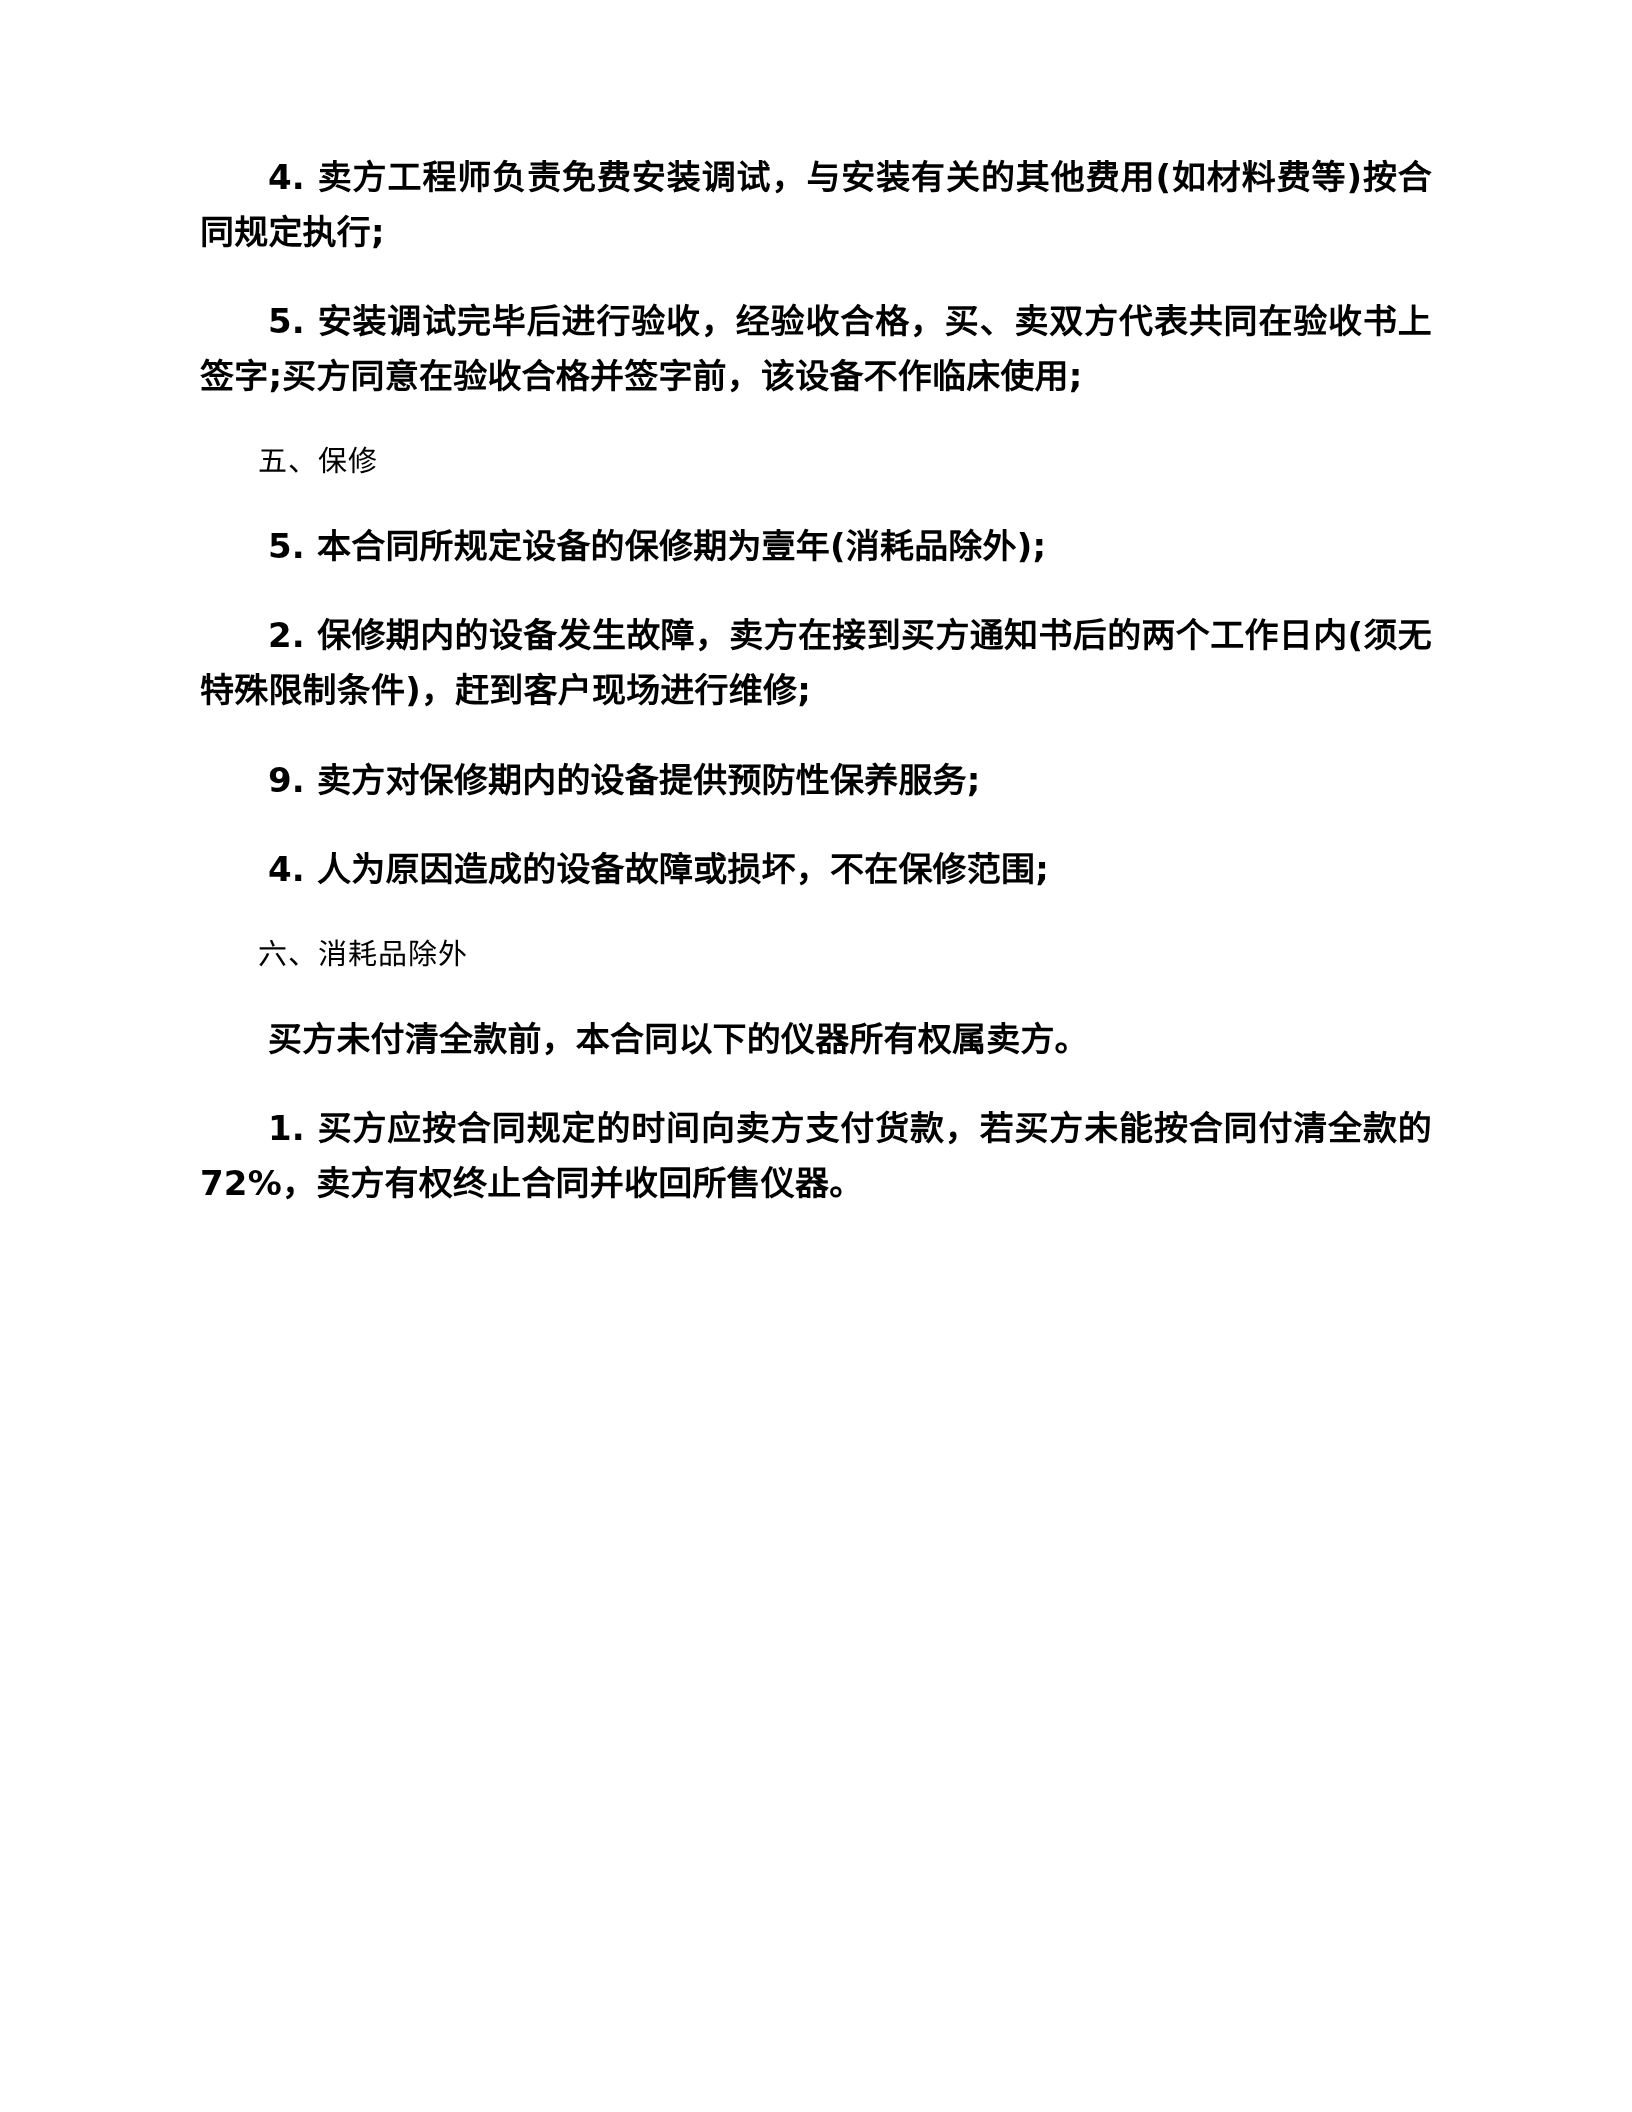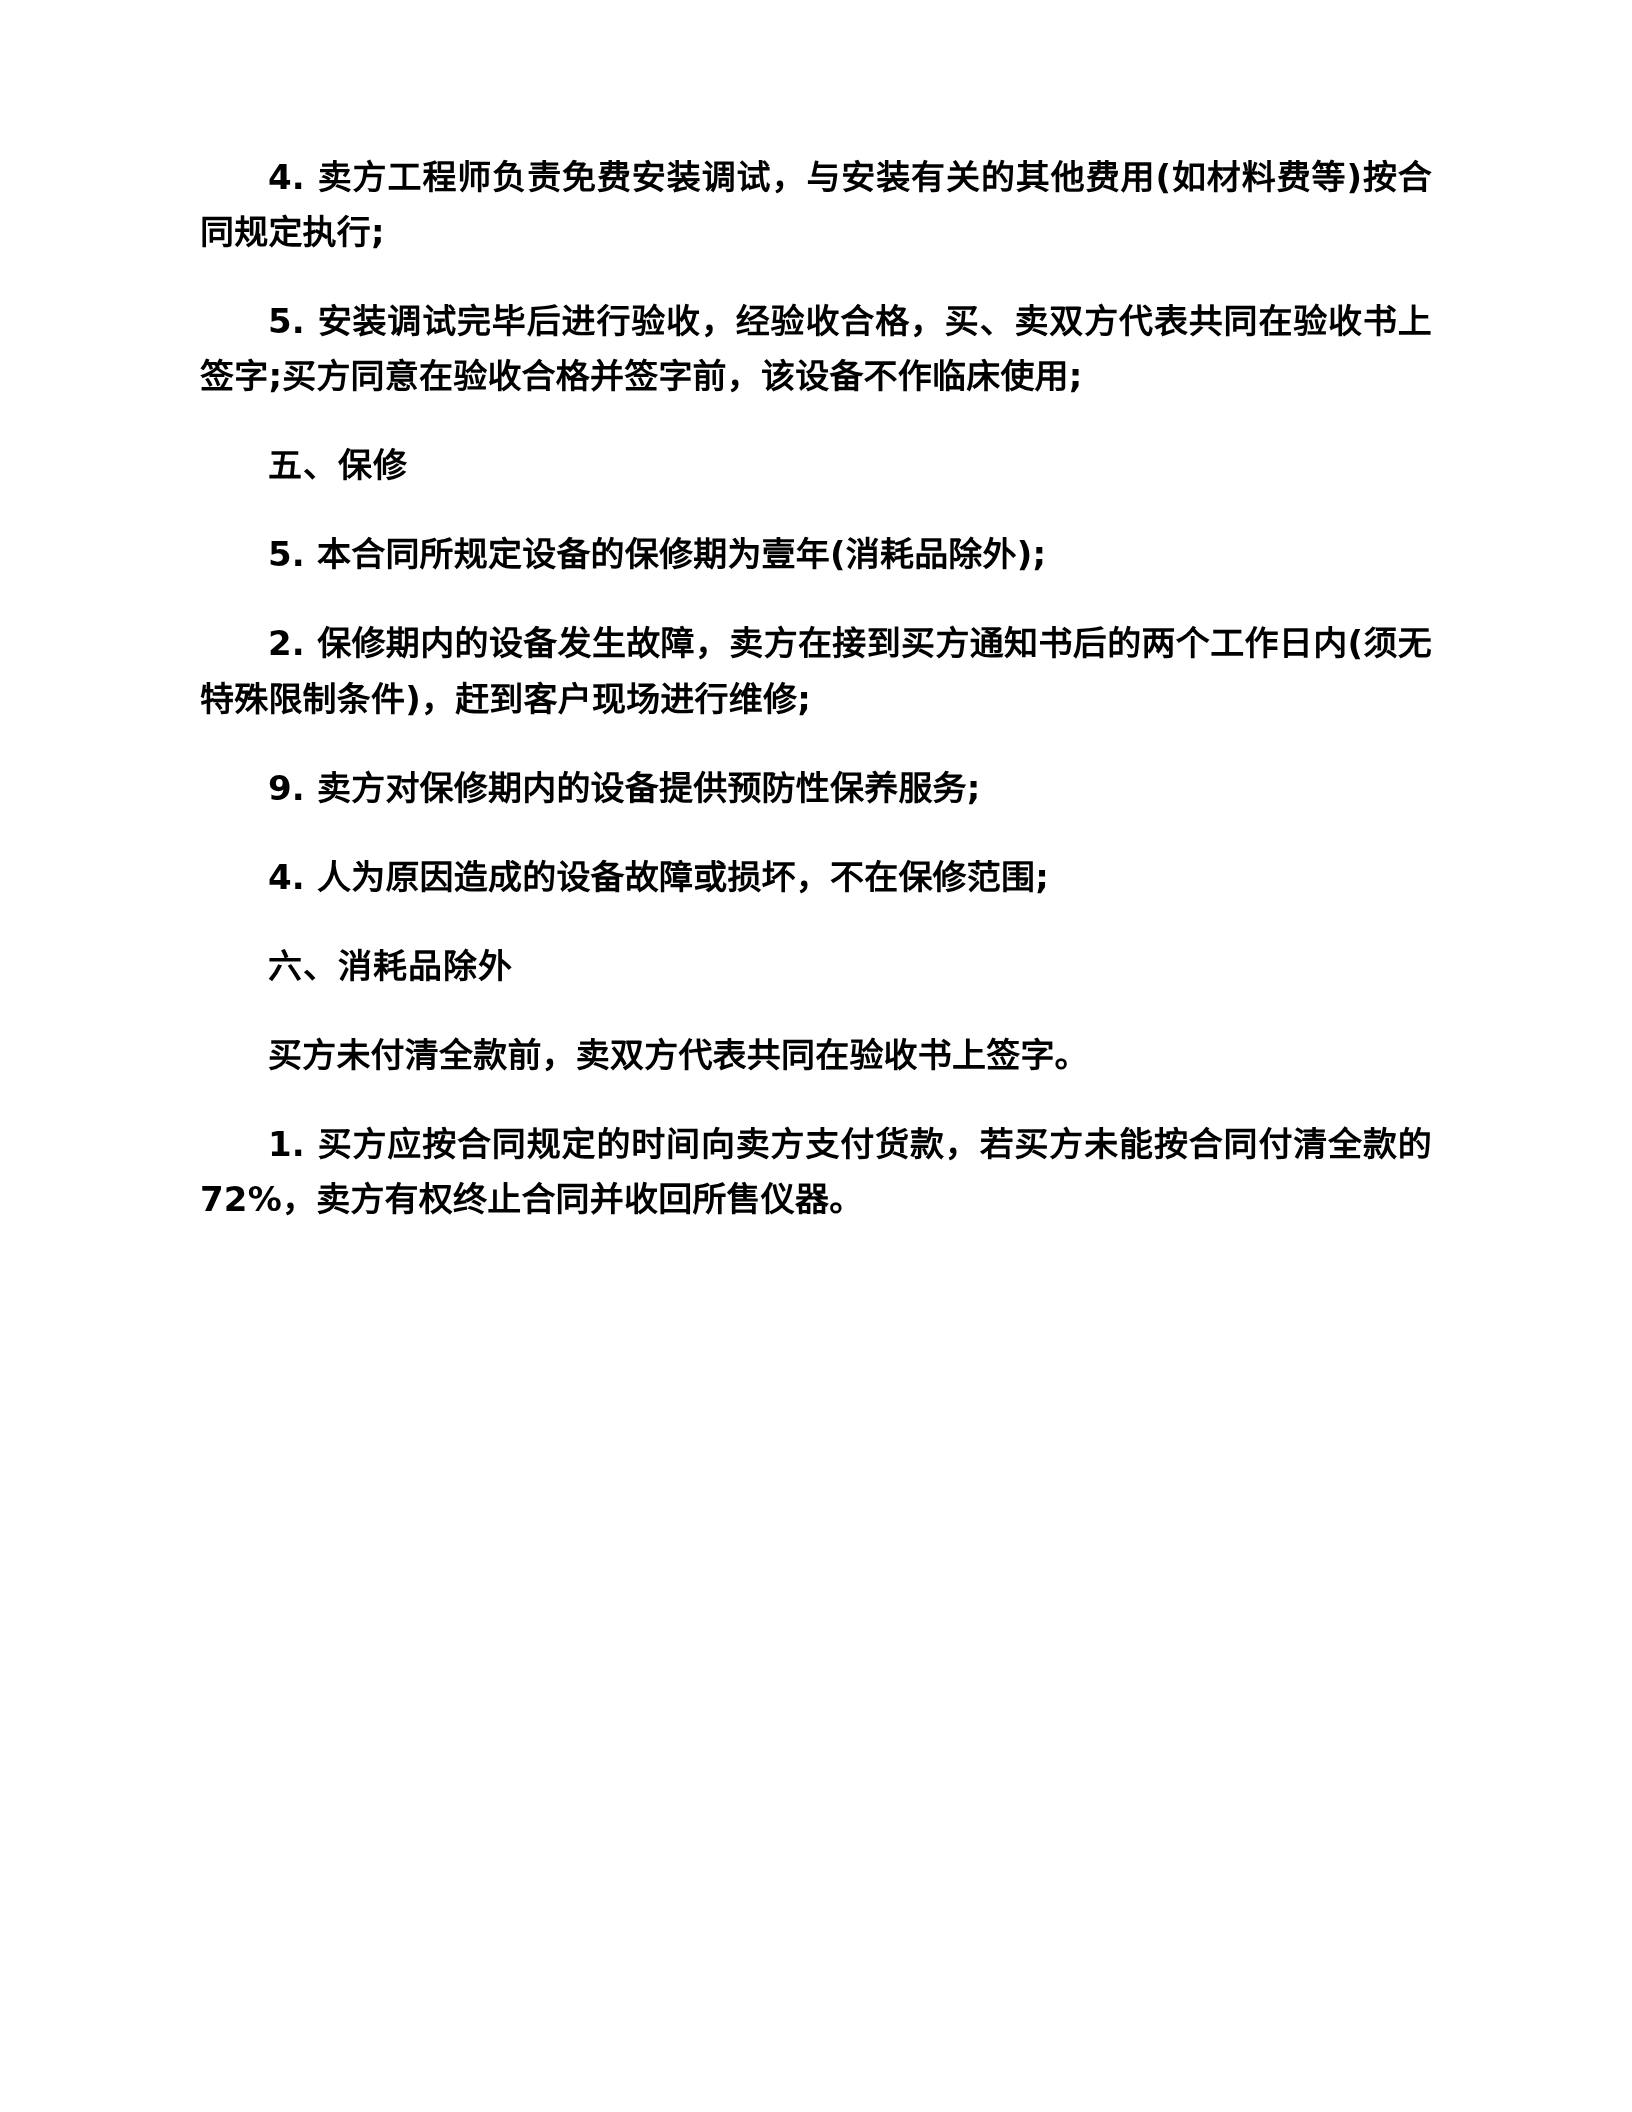--- a/index.html
+++ b/index.html
@@ -32,23 +32,23 @@
     line-height: 1.62;
     font-weight: 700;
     letter-spacing: 0.2px;
     text-align: justify;
     text-justify: inter-ideograph;
     text-indent: 2em;
     word-break: break-all;
   }
   p.heading {
     margin: 0 0 34px 0;
-    font-size: 34px;
+    font-size: 29px;
     line-height: 1.62;
-    font-weight: 700;
+    font-weight: 400;
     letter-spacing: 1px;
     text-indent: 2em;
   }
 </style>
 </head>
 <body>
 
 <div class="page">
   <div class="doc-body">
 
@@ -62,18 +62,18 @@
     <p class="para">5. 本合同所规定设备的保修期为壹年(消耗品除外);</p>
 
     <p class="para">2. 保修期内的设备发生故障，卖方在接到买方通知书后的两个工作日内(须无特殊限制条件)，赶到客户现场进行维修;</p>
 
     <p class="para">9. 卖方对保修期内的设备提供预防性保养服务;</p>
 
     <p class="para">4. 人为原因造成的设备故障或损坏，不在保修范围;</p>
 
     <p class="heading">六、消耗品除外</p>
 
-    <p class="para">买方未付清全款前，卖双方代表共同在验收书上签字。</p>
+    <p class="para">买方未付清全款前，本合同以下的仪器所有权属卖方。</p>
 
     <p class="para">1. 买方应按合同规定的时间向卖方支付货款，若买方未能按合同付清全款的 72%，卖方有权终止合同并收回所售仪器。</p>
 
   </div>
 </div>
 
 </body></html>

